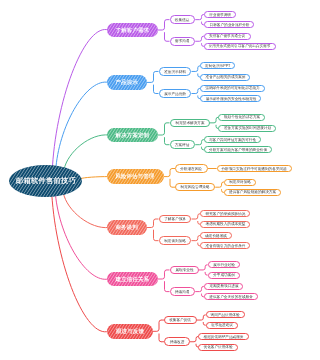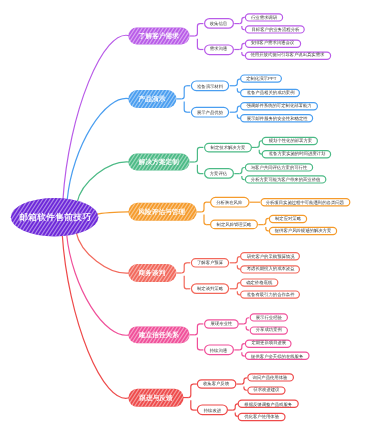--- a/index.html
+++ b/index.html
@@ -127,21 +127,21 @@
 <path d="M 203.28 322.05 L 203.28 323.20 Q 203.28 325.20 205.28 325.20" fill="none" stroke="#ee4b4b" stroke-width="1"></path>
 <path d="M 205.08 314.90 H 205.68" fill="none" stroke="#ee4b4b" stroke-width="1"></path>
 <path d="M 205.08 325.20 H 205.68" fill="none" stroke="#ee4b4b" stroke-width="1"></path>
 <path d="M 161.00 341.75 H 164.00" fill="none" stroke="#ee4b4b" stroke-width="1"></path>
 <path d="M 189.72 341.75 H 194.02" fill="none" stroke="#ee4b4b" stroke-width="1"></path>
 <path d="M 194.02 341.75 Q 196.02 341.75 196.02 339.75 L 196.02 338.50 Q 196.02 336.50 198.02 336.50" fill="none" stroke="#ee4b4b" stroke-width="1"></path>
 <path d="M 196.02 343.75 L 196.02 345.00 Q 196.02 347.00 198.02 347.00" fill="none" stroke="#ee4b4b" stroke-width="1"></path>
 <path d="M 197.82 336.50 H 198.42" fill="none" stroke="#ee4b4b" stroke-width="1"></path>
 <path d="M 197.82 347.00 H 198.42" fill="none" stroke="#ee4b4b" stroke-width="1"></path>
 </svg>
-<div class="node center-node" style="left:9.00px;top:165.00px;width:73.00px;height:32.00px;background:#6d28d9;">
+<div class="node center-node" style="left:9.00px;top:165.00px;width:73.00px;height:32.00px;background:#0c4a6e;">
       <svg class="hatch" viewBox="0 0 73.00 32.00" preserveAspectRatio="none">
         <g stroke="#ffffff" stroke-width="1.00" opacity="0.46">
           <line x1="-81.66" y1="121.06" x2="77.38" y2="-123.83"></line>
           <line x1="-79.52" y1="122.45" x2="79.52" y2="-122.45"></line>
           <line x1="-77.38" y1="123.83" x2="81.66" y2="-121.06"></line>
           <line x1="-75.24" y1="125.22" x2="83.79" y2="-119.67"></line>
           <line x1="-73.10" y1="126.61" x2="85.93" y2="-118.28"></line>
           <line x1="-70.96" y1="128.00" x2="88.07" y2="-116.89"></line>
           <line x1="-68.82" y1="129.39" x2="90.21" y2="-115.50"></line>
           <line x1="-66.69" y1="130.78" x2="92.35" y2="-114.11"></line>

